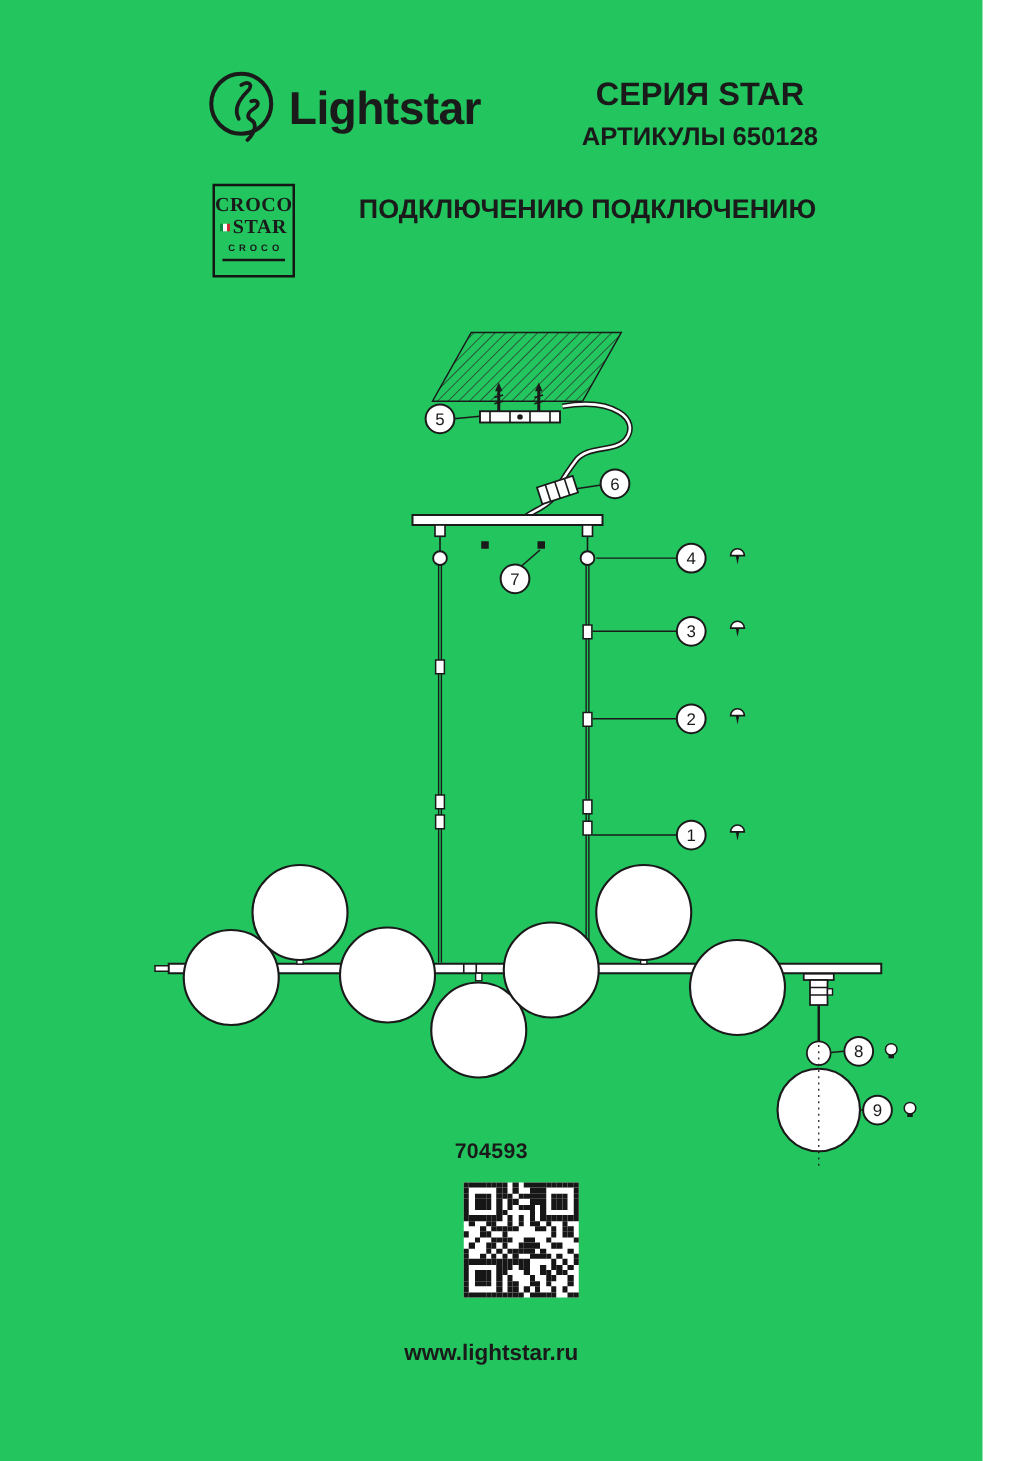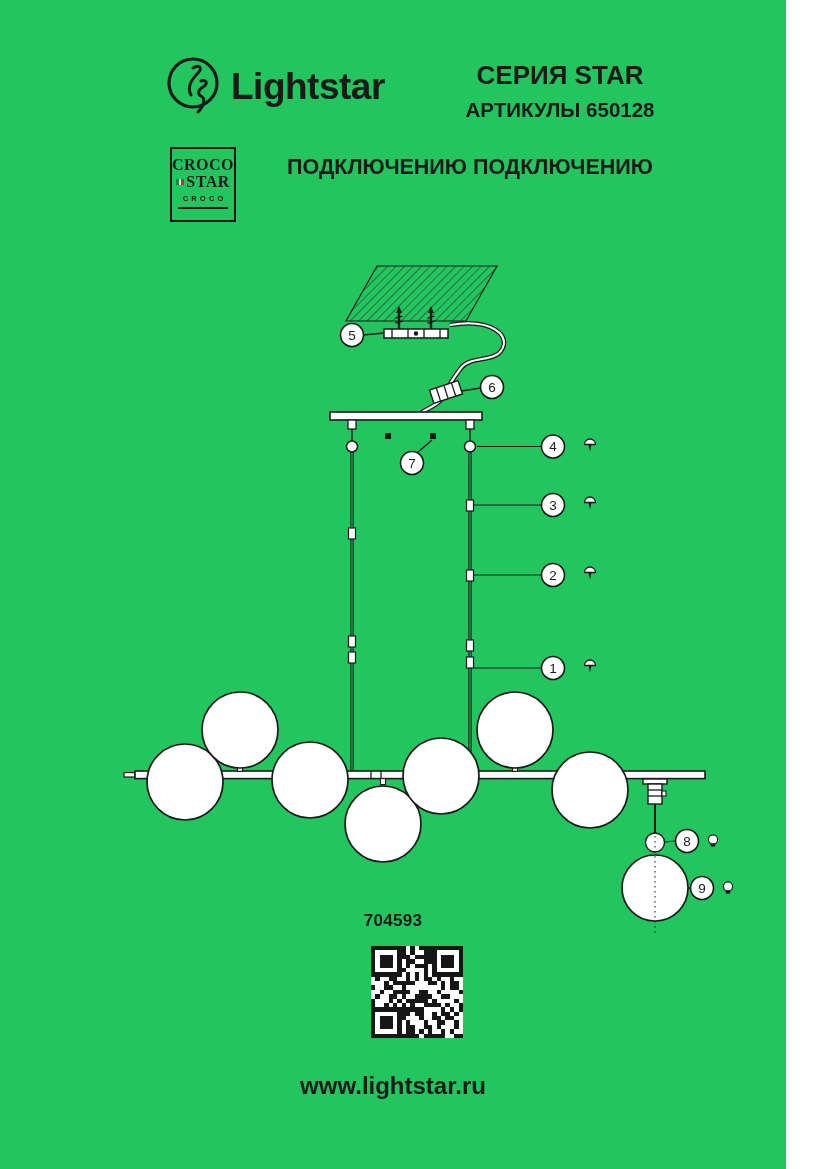--- a/index.html
+++ b/index.html
@@ -33,21 +33,21 @@
                   stroke:none; text-anchor:middle; font-weight:400; }
 
   .article-footer { position:absolute; left:0; right:0; top:911px; text-align:center;
                     font-size:17px; font-weight:700; letter-spacing:0.3px; }
 
   .qr { position:absolute; left:371px; top:946px; width:92px; height:92px; background:#fff;
         display:grid; grid-template-rows:repeat(21,1fr); grid-template-columns:repeat(21,1fr); }
   .qr div { background:#161616; }
 
   .website { position:absolute; left:0; right:0; top:1072px; text-align:center;
-             font-size:24px; font-weight:700; }
+             font-size:18px; font-weight:700; }
 </style>
 </head>
 <body>
 
 <div class="page">
 
   <div class="brand">
     <svg class="brand-mark" viewBox="0 0 60 66">
       <circle cx="30" cy="29" r="24" fill="none" stroke="#1a1a1a" stroke-width="3.2"></circle>
       <path d="M 30,14 C 36,10 40,14 35,19 C 27,27 24,34 28,41" fill="none" stroke="#1a1a1a" stroke-width="3" stroke-linecap="round"></path>

